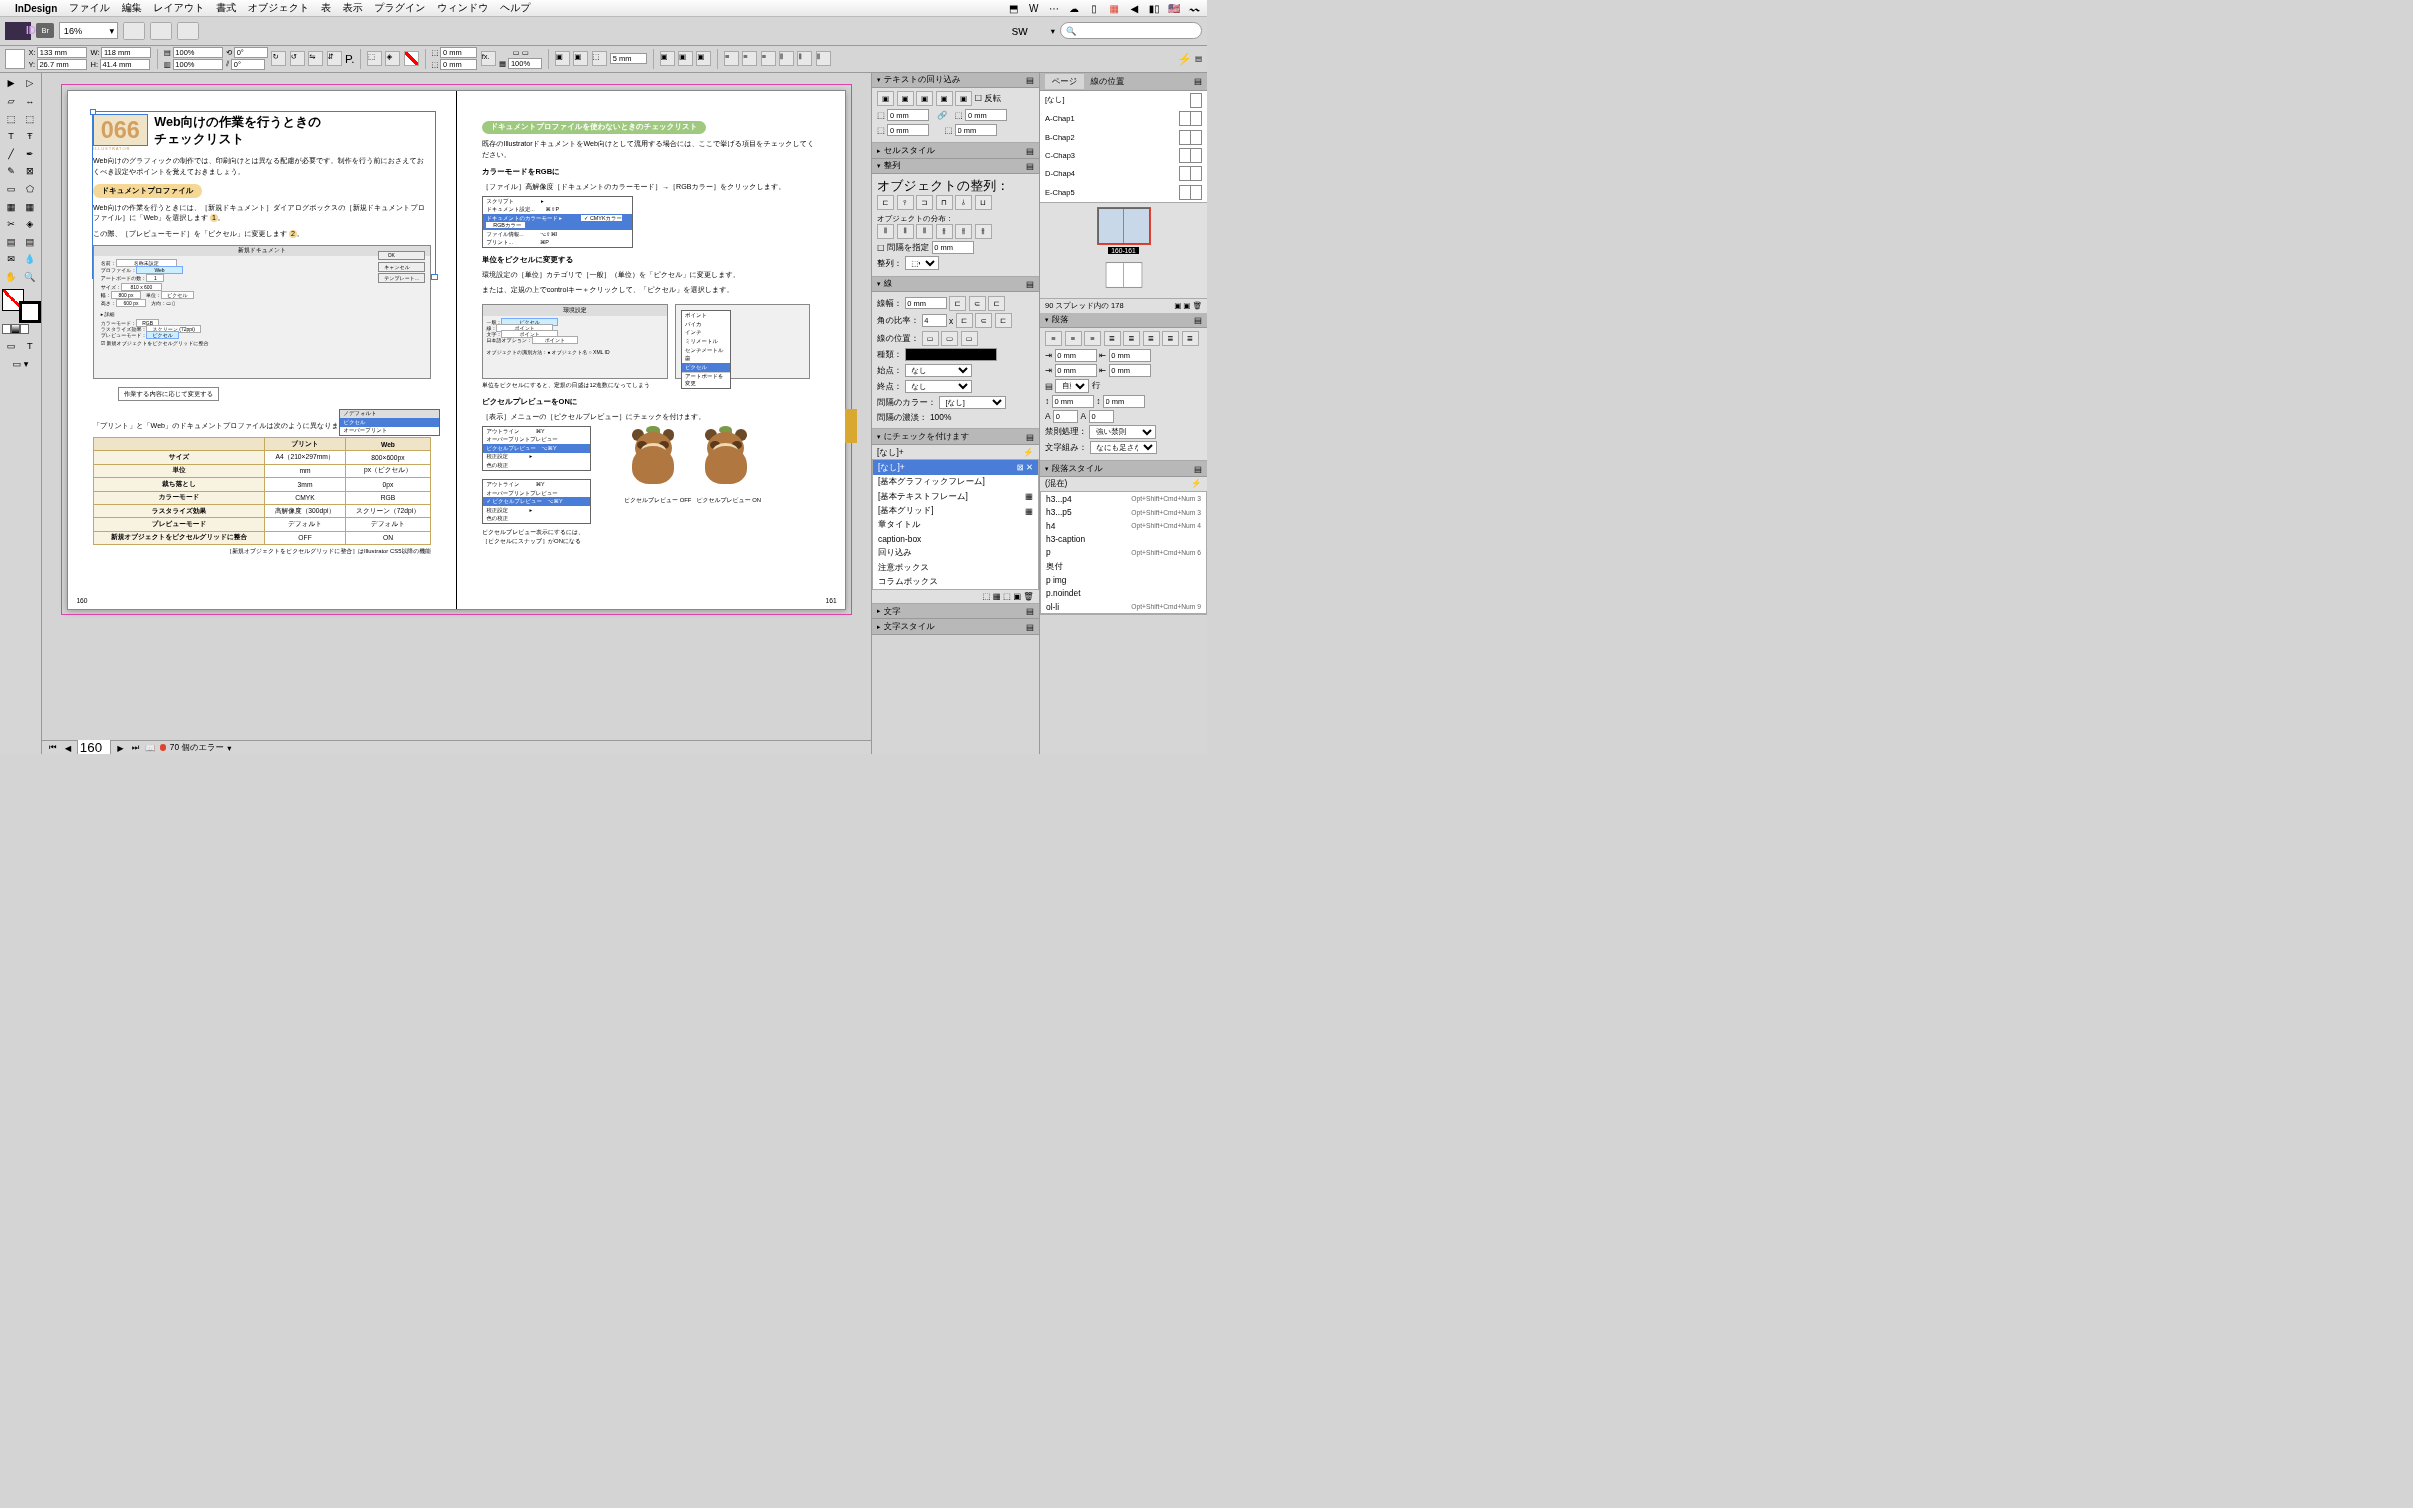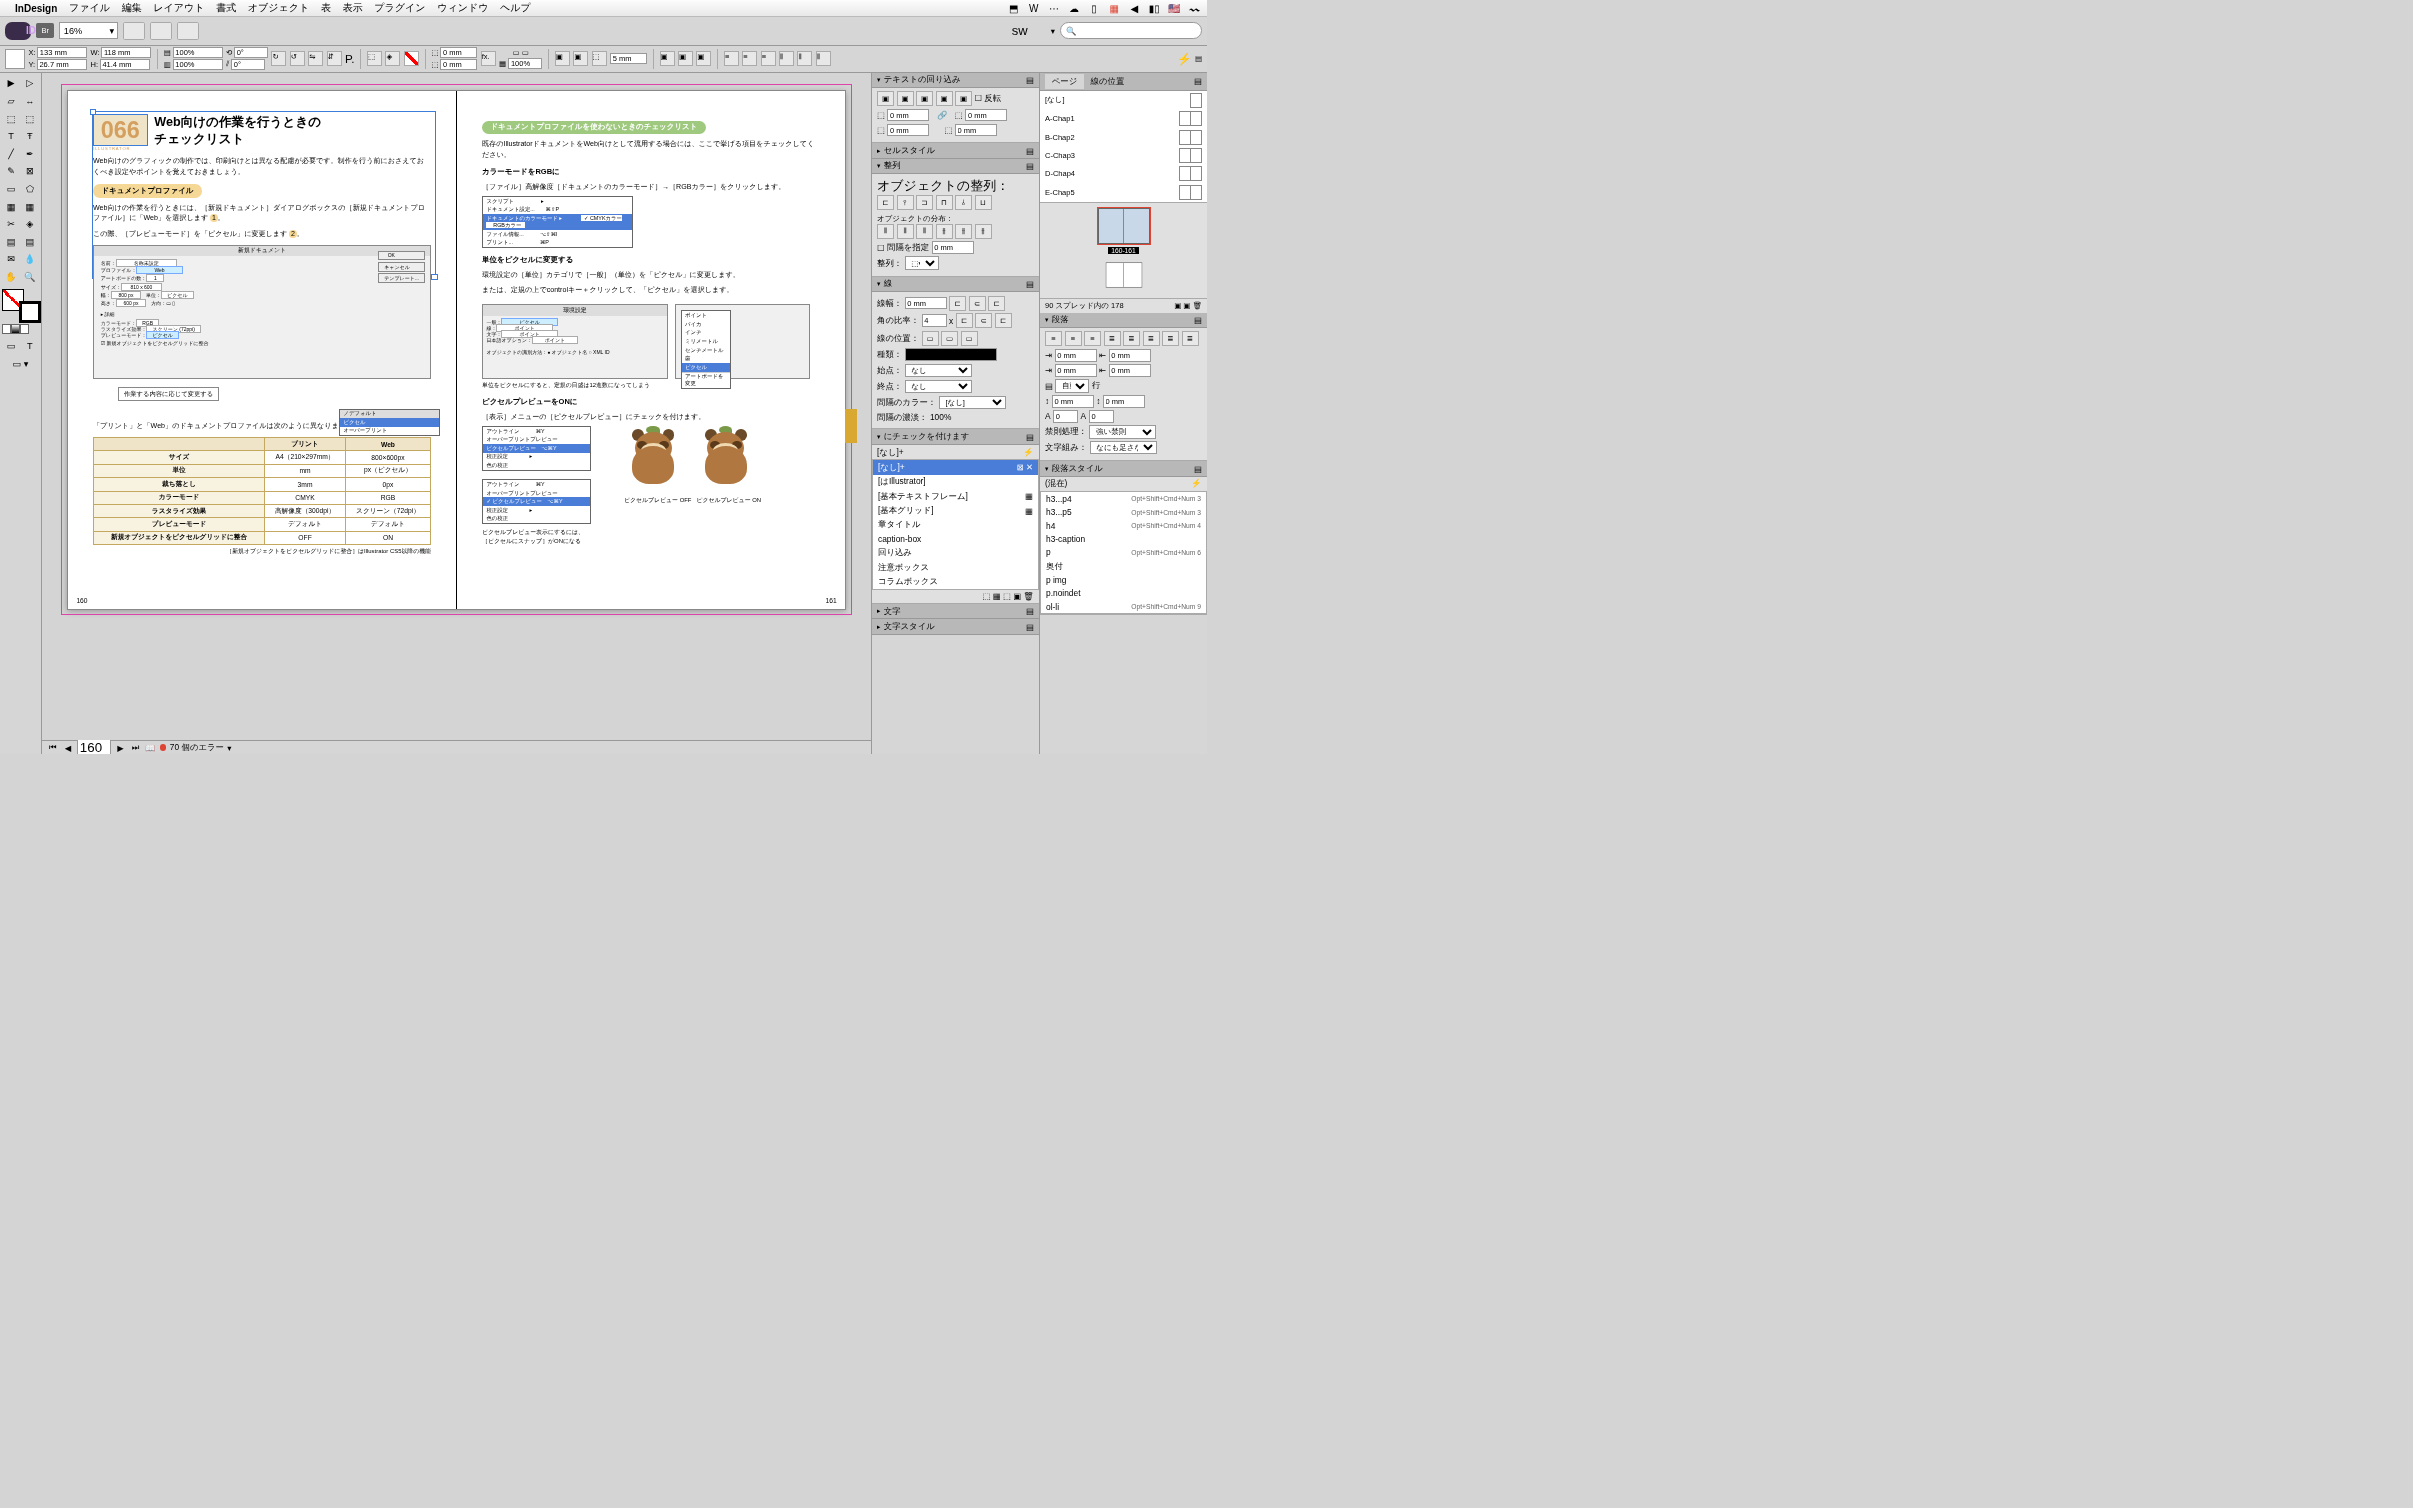--- a/index.html
+++ b/index.html
@@ -8,21 +8,21 @@
 
 .menubar { height: 17px; background: linear-gradient(#fdfdfd,#e8e8e8); display: flex; align-items: center; padding: 0 6.7px; font-size: 10px; border-bottom: 0.8px solid #bbb; }
 .menubar .apple { margin-right: 8.4px; }
 .menubar .app-name { font-weight: bold; margin-right: 11.7px; }
 .menubar .menu-item { margin-right: 11.7px; }
 .menubar .spacer { flex: 1; }
 .menubar .status-icon { margin-left: 8.4px; width: 11.7px; height: 11.7px; display: inline-flex; align-items: center; justify-content: center; }
 
 
 .app-toolbar { height: 28.5px; background: #d6d6d6; border-bottom: 0.8px solid #999; display: flex; align-items: center; padding: 0 5px; gap: 5px; }
-.app-toolbar .id-logo { width: 18.4px; height: 18.4px; background: #3a2b4a; color: #d39df0; font-weight: bold; display: flex; align-items: center; justify-content: center; font-size: 10px; border-radius: 7px; padding-left: 26px; }
+.app-toolbar .id-logo { width: 18.4px; height: 18.4px; background: #3a2b4a; color: #d39df0; font-weight: bold; display: flex; align-items: center; justify-content: center; font-size: 10px; border-radius: 0; padding-left: 26px; }
 .app-toolbar .br-btn { width: 18.4px; height: 15px; background: #666; color: #fff; font-size: 7.5px; display: flex; align-items: center; justify-content: center; border-radius: 1.7px; }
 .app-toolbar .zoom-box { width: 59px; height: 17px; background: #fff; border: 0.8px solid #999; display: flex; align-items: center; padding: 0 3.4px; font-size: 9.2px; }
 .app-toolbar .tool-btn { width: 22px; height: 18.4px; background: #e8e8e8; border: 0.8px solid #aaa; border-radius: 1.7px; }
 .app-toolbar .workspace { margin-left: auto; display: flex; align-items: center; gap: 5px; }
 .app-toolbar .ws-label { width: 34px; font-size: 13px; }
 .app-toolbar .search-box { width: 142px; height: 17px; background: #fff; border: 0.8px solid #999; border-radius: 8.4px; display: flex; align-items: center; padding: 0 5px; }
 
 
 .control-panel { height: 27px; background: #d6d6d6; border-bottom: 0.8px solid #999; display: flex; align-items: center; padding: 0 5px; gap: 3.4px; font-size: 7.5px; }
 .control-panel .ref-grid { width: 20px; height: 20px; border: 0.8px solid #999; background: #fff; }
@@ -628,21 +628,21 @@
       <div style="padding:1.7px 5px;display:flex">
           <span>[なし]+</span>
           <span style="margin-left:auto">⚡</span>
         </div>
       <div class="style-list">
         <div class="style-item sel">
             <span>[なし]+</span>
             <span style="margin-left:auto">⊠ ✕</span>
           </div>
         <div class="style-item">
-            <span>[はIllustrator]</span>
+            <span>[基本グラフィックフレーム]</span>
           </div>
         <div class="style-item">
             <span>[基本テキストフレーム]</span>
             <span style="margin-left:auto">▦</span>
           </div>
         <div class="style-item">
             <span>[基本グリッド]</span>
             <span style="margin-left:auto">▦</span>
           </div>
         <div class="style-item">

